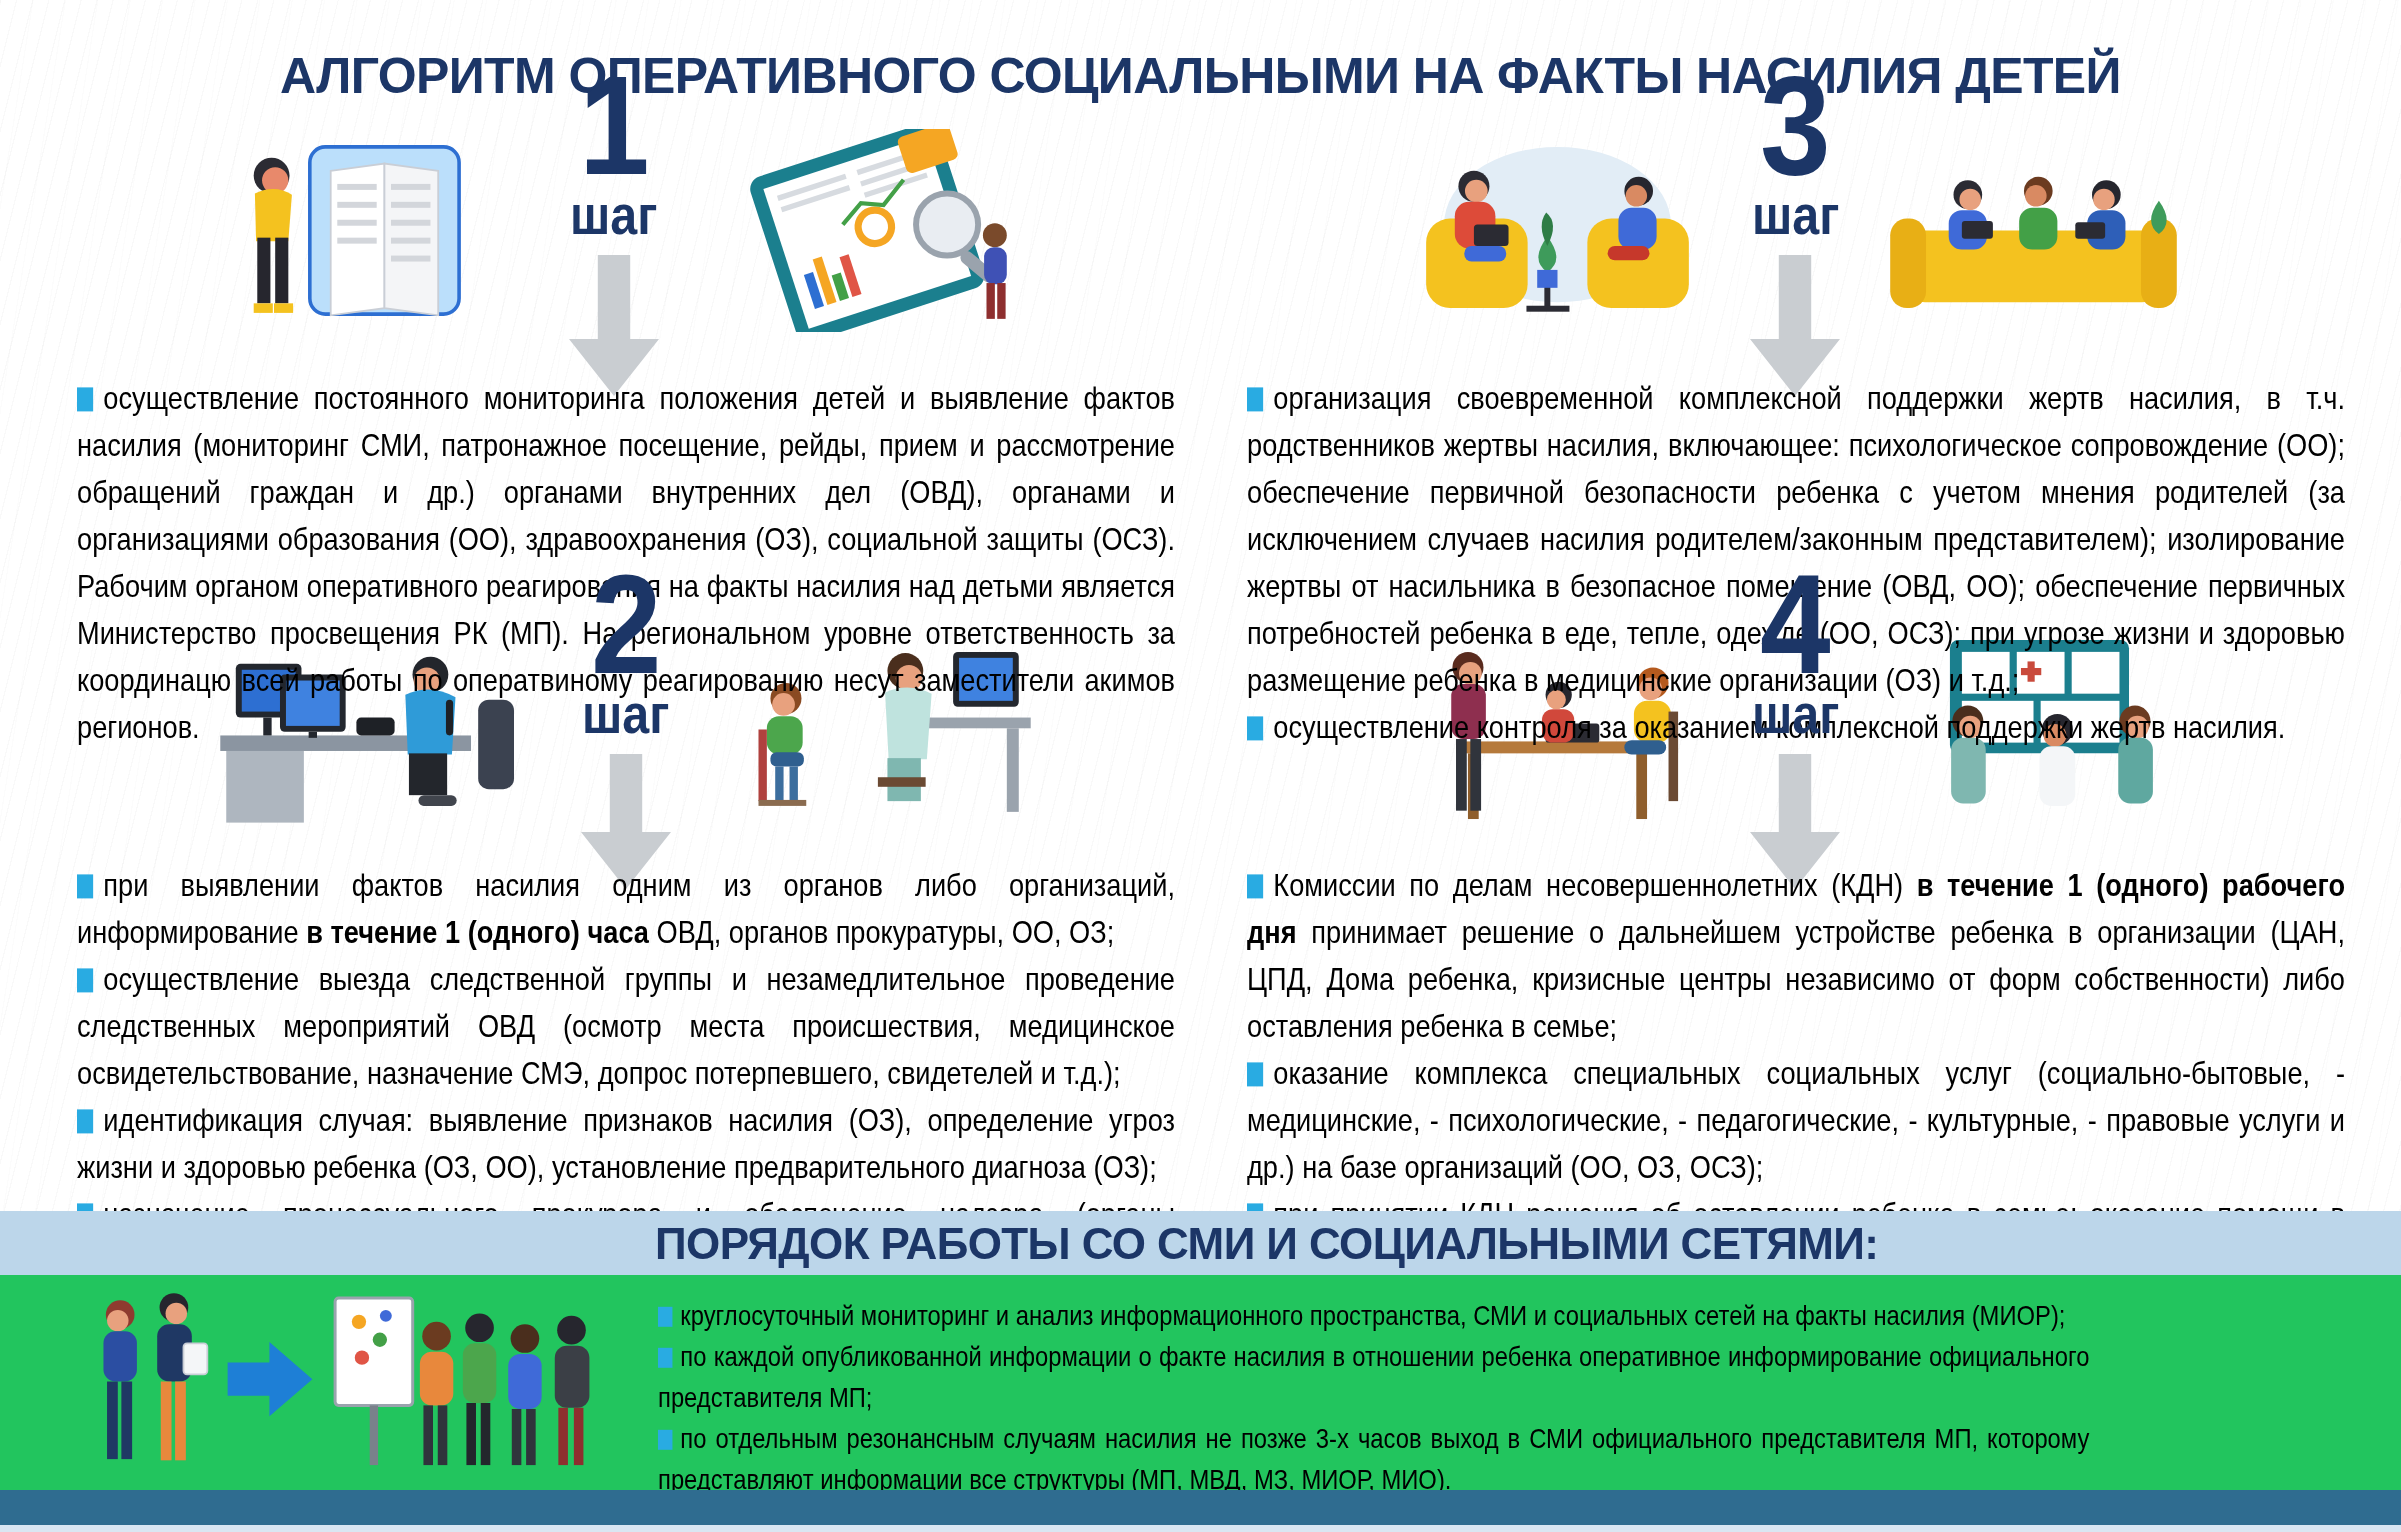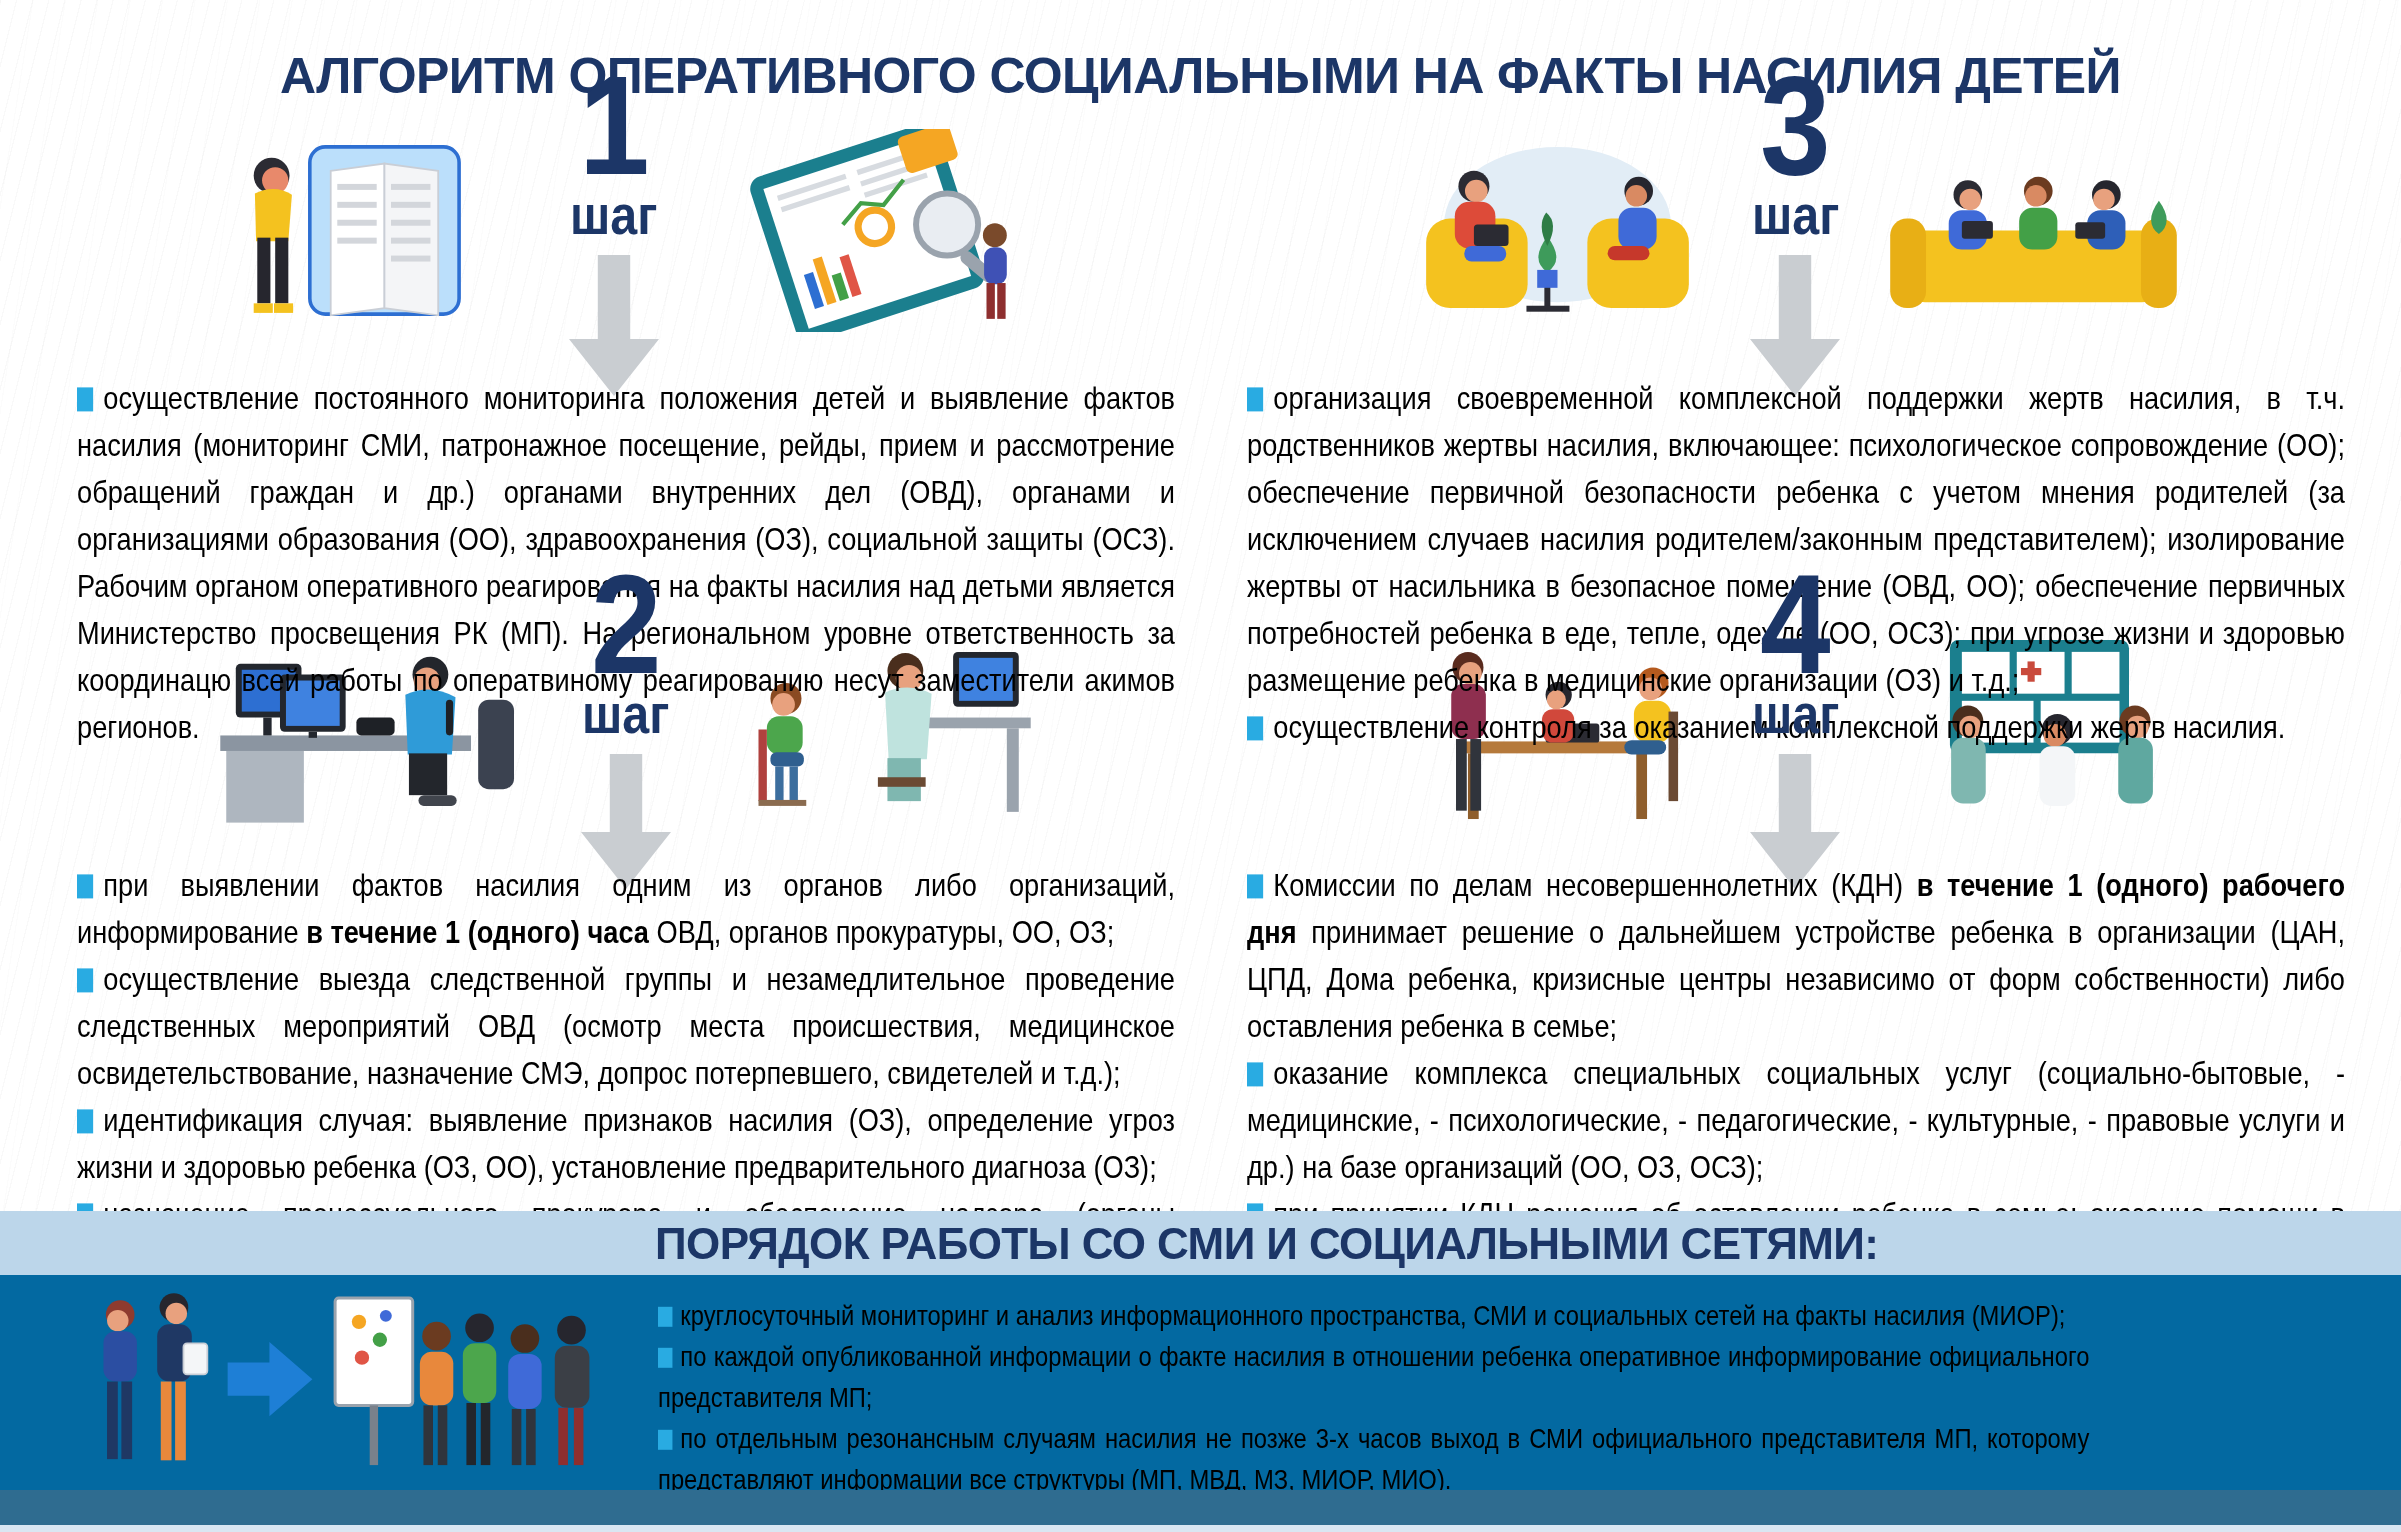--- a/index.html
+++ b/index.html
@@ -62,21 +62,21 @@
   .band{
     top:1211px;left:0;width:100%;height:65px;
     background:var(--band,#BCD6EA);
     display:flex;align-items:center;
   }
   .band-heading{
     margin-left:655px;font-size:44px;font-weight:700;color:var(--navy,#1C3667);letter-spacing:-0.6px;
   }
   .media-body{
     top:1275px;left:0;width:100%;height:215px;
-    background:#0369a1;
+    background:#22c55e;
   }
   .media-illus{position:absolute;left:78px;top:10.8px;}
   .media-bullets{
     position:absolute;left:658px;top:20.3px;width:1684px;
     margin:0;padding:0;list-style:none;
     font-size:28px;line-height:41px;text-align:justify;
   }
   .media-bullets .sq{width:16.7px;height:20.3px;margin-right:9.6px;transform:translateY(1.8px);}
   .footer-bar{
     top:1490px;left:0;width:100%;height:35px;background:var(--footer,#2F6C90);

